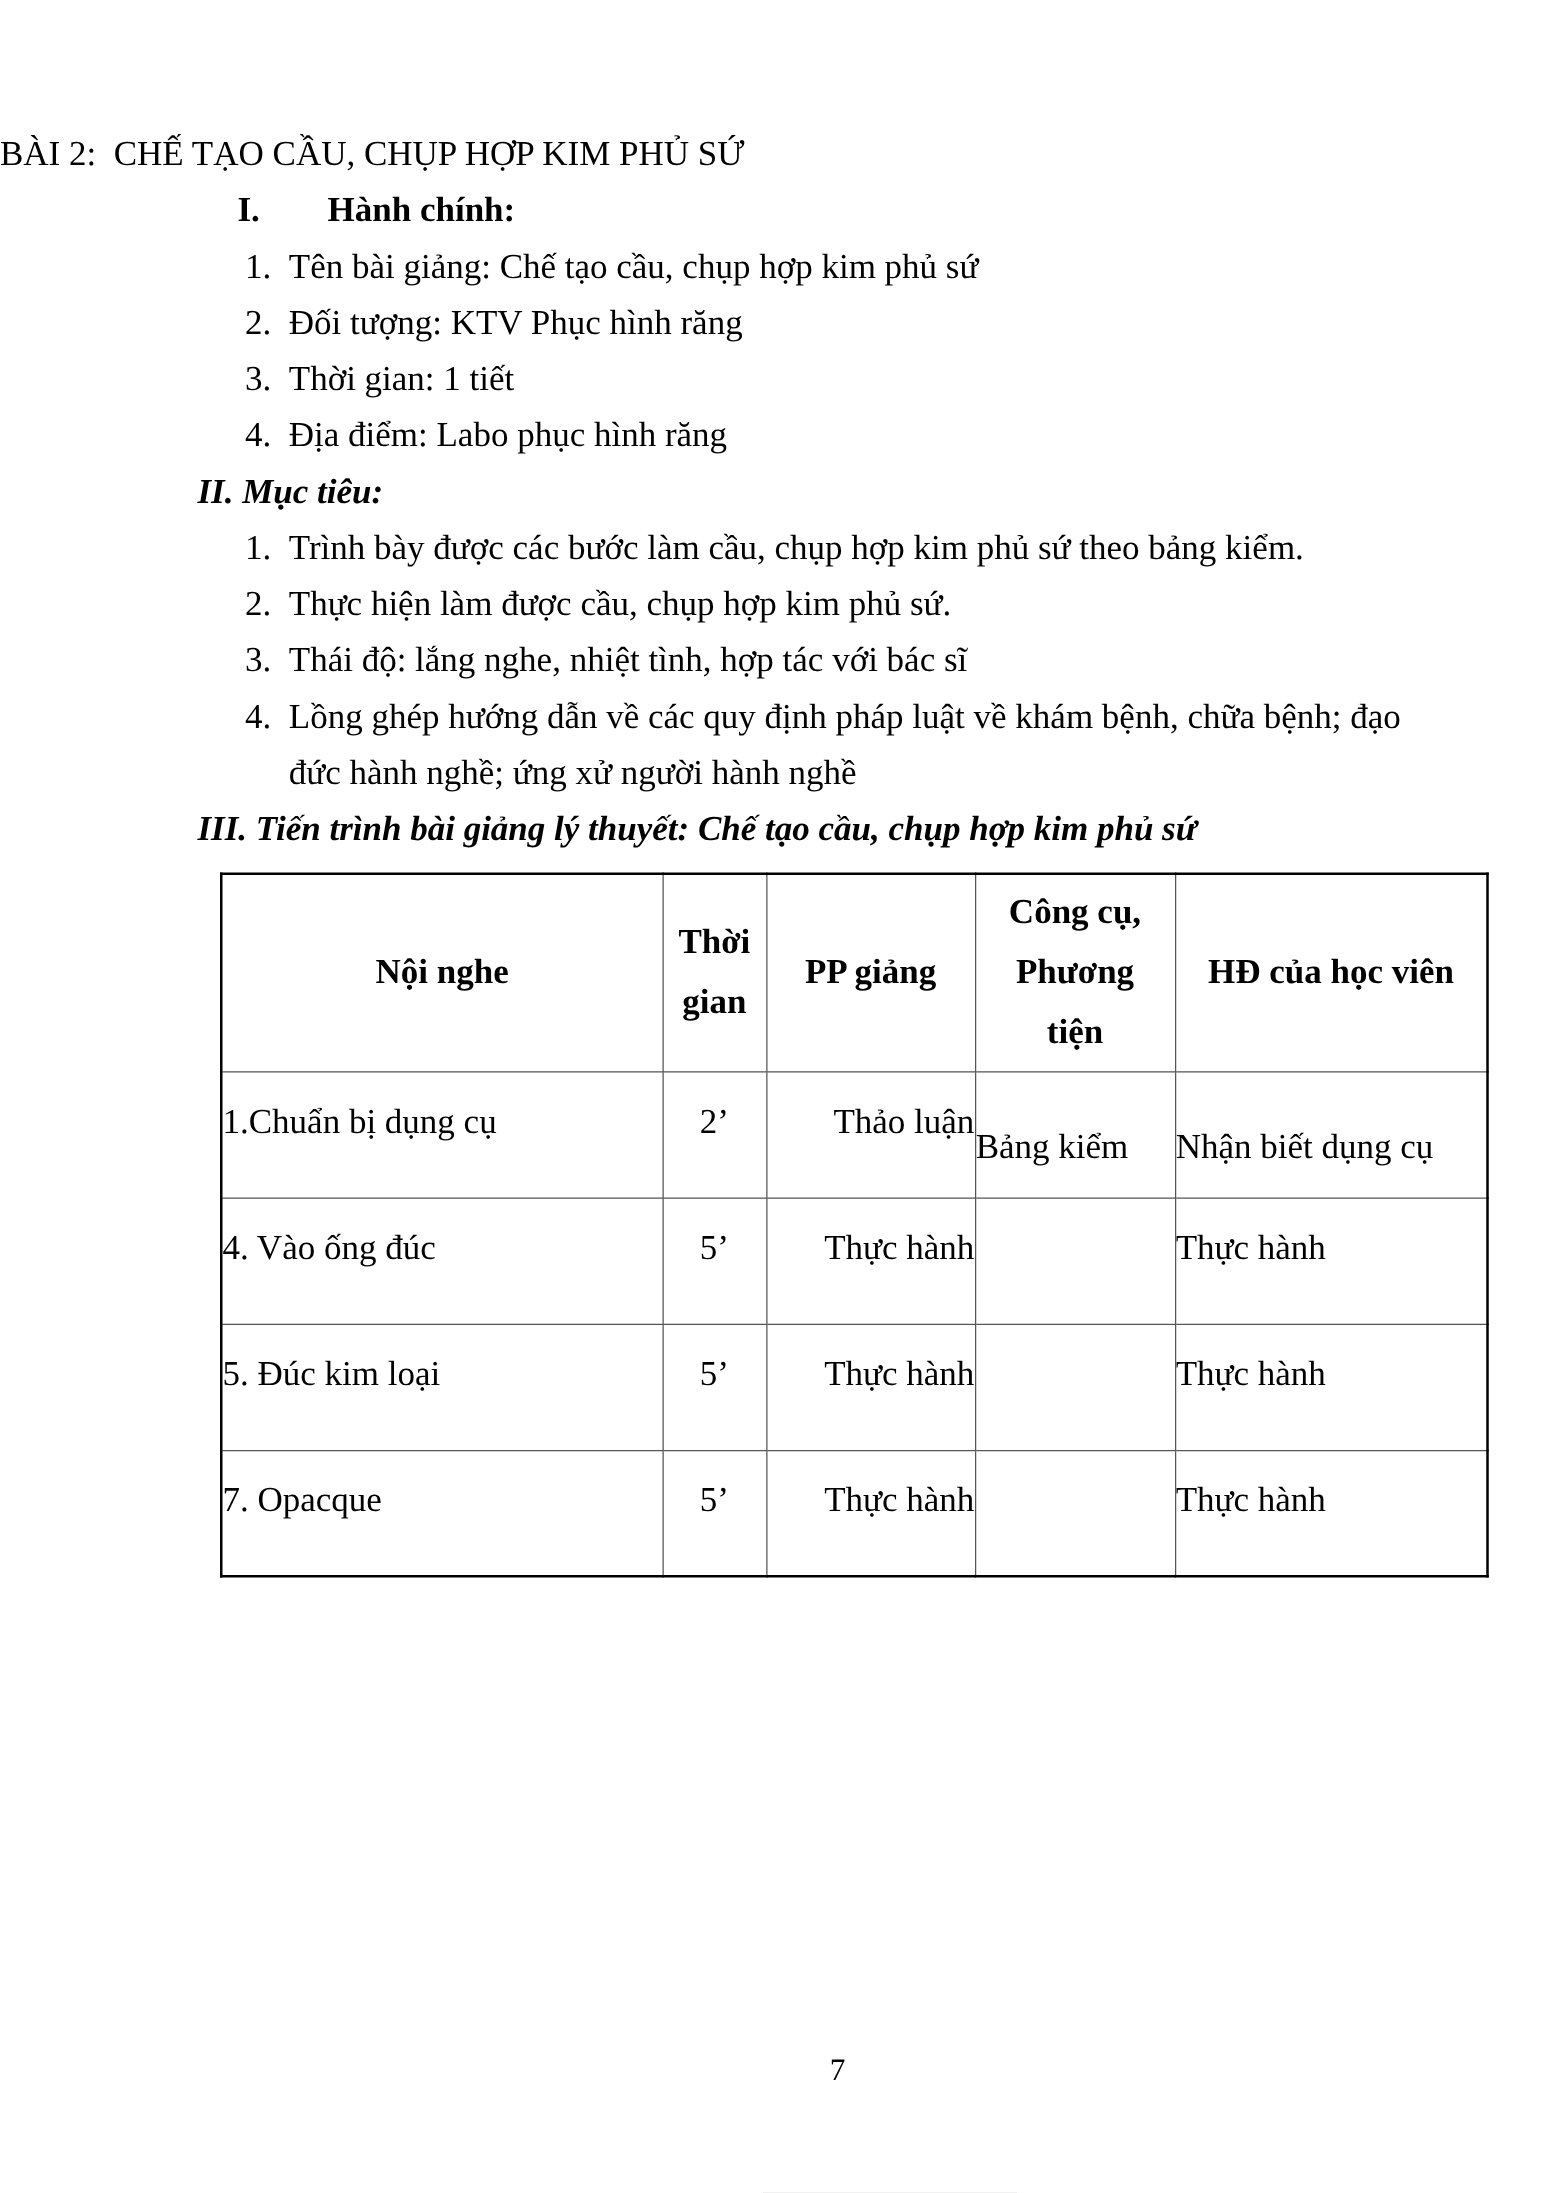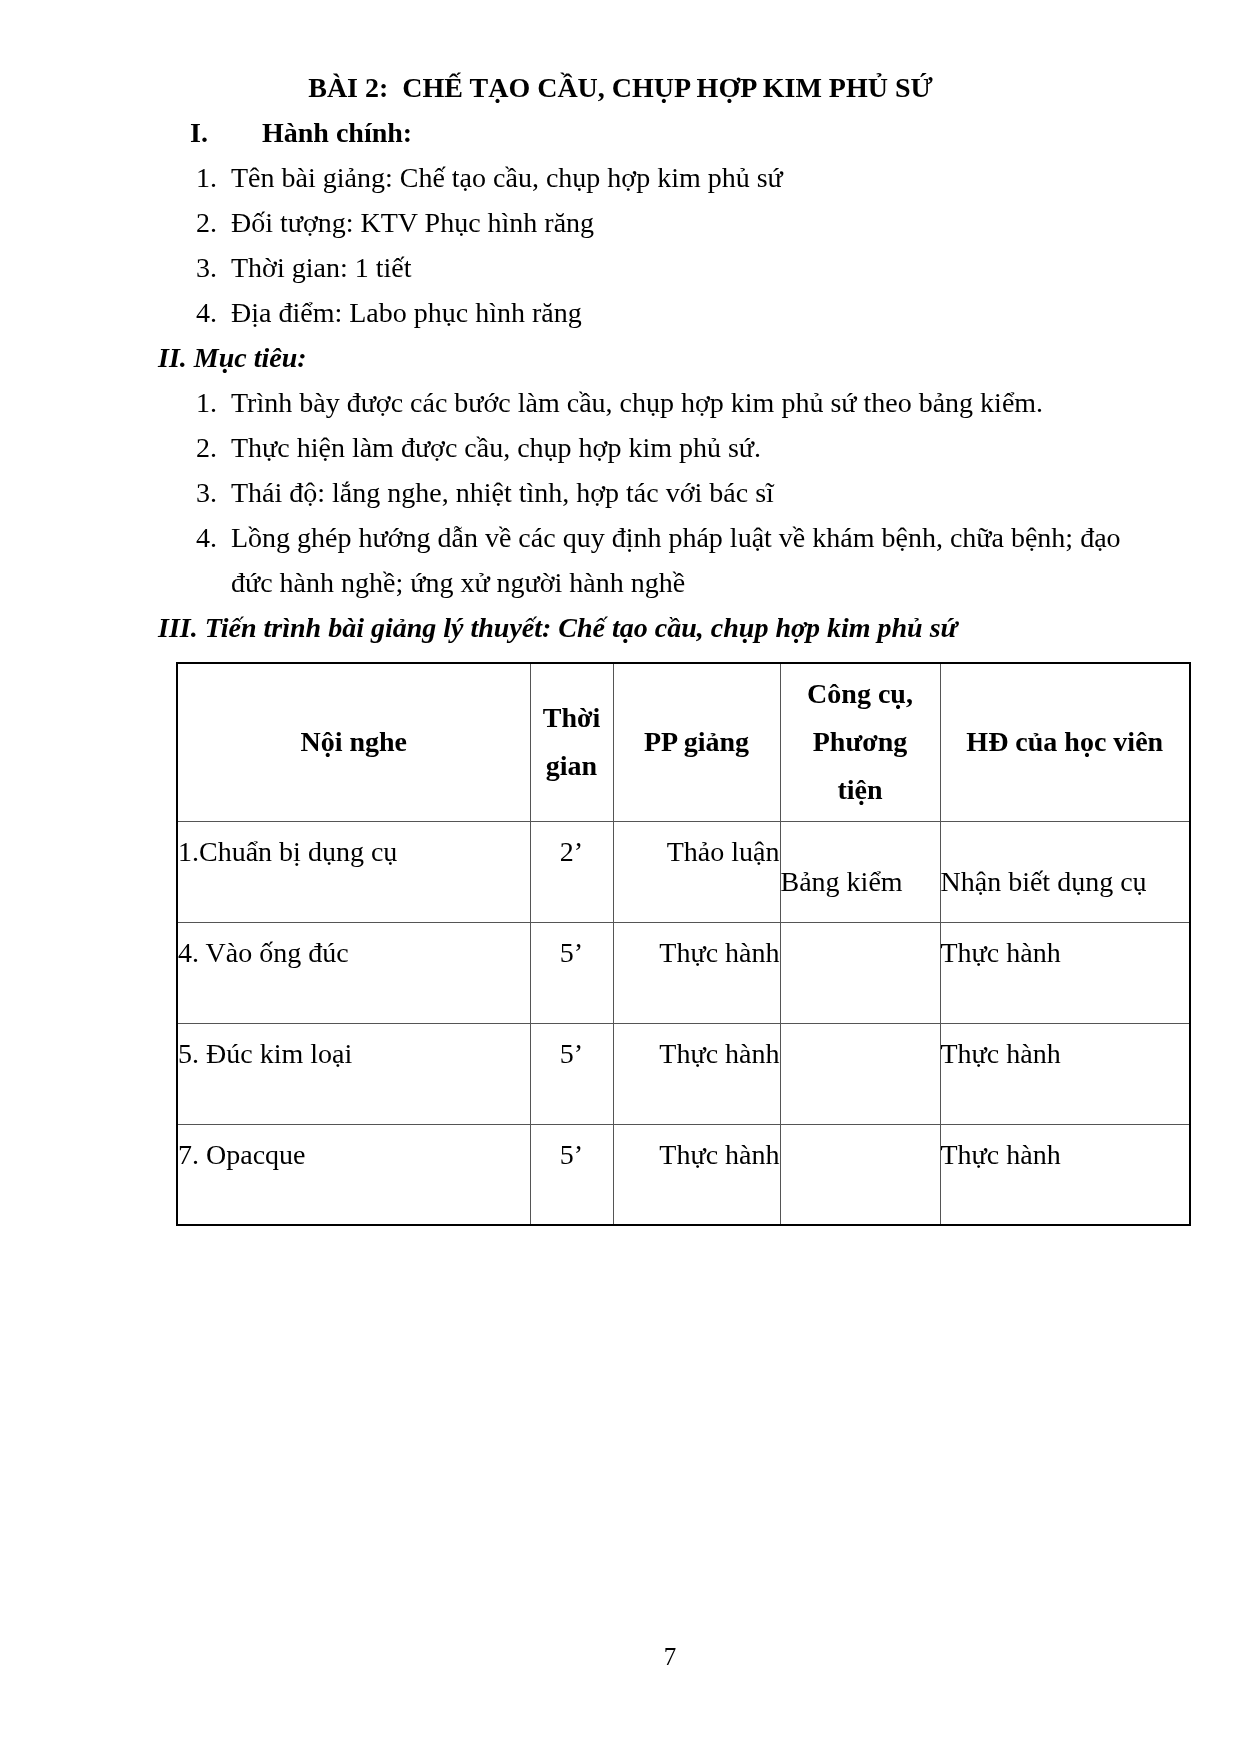--- a/index.html
+++ b/index.html
@@ -9,23 +9,22 @@
     height: 1754px;
     margin: 0 auto;
     background: #ffffff;
     color: #000000;
     font-family: "Liberation Serif", "DejaVu Serif", serif;
     font-size: 28px;
     line-height: 45px;
     overflow: hidden;
   }
   .title {
-    padding-top: 65px;
-    text-align: center;
-    font-weight: bold;
+    padding-top: 101px;
+    font-weight: normal;
     white-space: pre;
   }
   .sec-head-1 {
     display: flex;
     margin-left: 190px;
     font-weight: bold;
   }
   .sec-head-1 .roman { width: 72px; flex: none; }
   .sec-head-2 { margin-left: 158px; font-weight: bold; font-style: italic; }
   .item {
@@ -49,21 +48,21 @@
   }
   tr.hrow { height: 158px; }
   tr.hrow td {
     text-align: center;
     vertical-align: middle;
     font-weight: bold;
     line-height: 48px;
     white-space: pre-line;
   }
   tr.brow { height: 101px; }
-  tr.brow td { vertical-align: top; padding-top: 7px; }
+  tr.brow td { vertical-align: top; padding-top: 17px; }
   td.c-content  { padding-left: 12px; }
   td.c-time     { text-align: center; }
   td.c-method   { padding-left: 16px; text-align: right; }
   td.c-tools    { padding-left: 12px; }
   td.c-activity { padding-left: 14px; }
   tr.row-first td.c-tools,
   tr.row-first td.c-activity { padding-top: 37px; }
   .page-number {
     position: absolute;
     top: 1642px;

